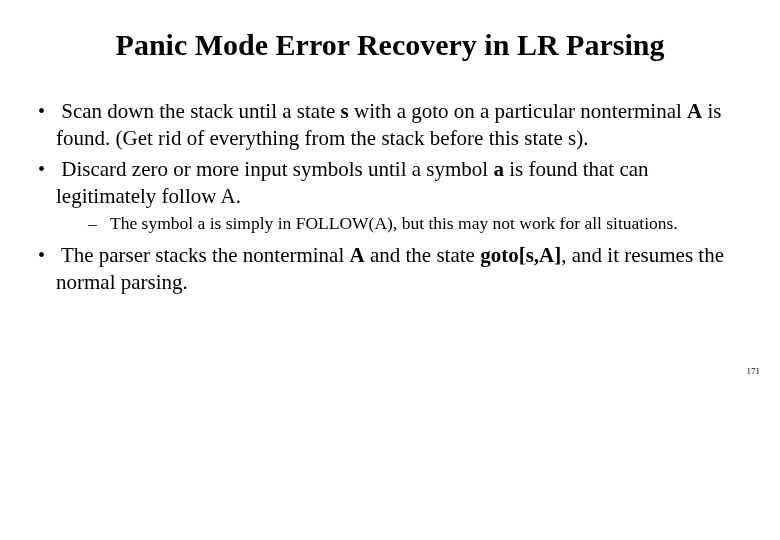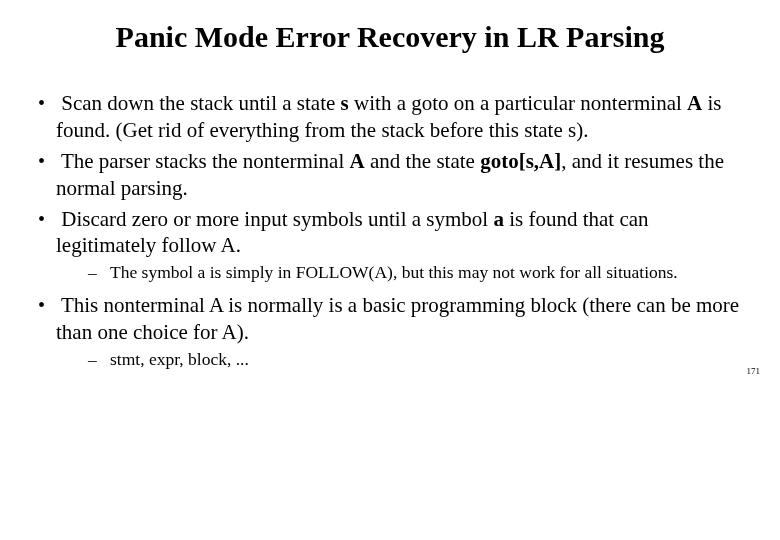--- a/index.html
+++ b/index.html
@@ -9,21 +9,21 @@
     height: 540px;
     background: #ffffff;
     font-family: 'Times New Roman', Times, serif;
     color: #000000;
     overflow: hidden;
   }
   .slide {
     box-sizing: border-box;
     width: 780px;
     height: 388px;
-    padding: 20px 28px 20px 28px;
+    padding: 28px 28px 20px 28px;
     position: relative;
   }
   .title {
     font-size: 30px;
     font-weight: bold;
     text-align: center;
     margin-bottom: 36px;
   }
   ul.level1 {
     list-style: none;
@@ -75,30 +75,24 @@
 <body>
 
 <div class="slide">
   <div class="title">Panic Mode Error Recovery in LR Parsing</div>
 
   <ul class="level1">
     <li>
       <span>Scan down the stack until a state </span><span class="b">s</span><span> with a goto on a particular nonterminal </span><span class="b">A</span><span> is found. (Get rid of everything from the stack before this state s).</span>
     </li>
     <li>
-      <span>The parser stacks the nonterminal </span><span class="b">A</span><span> and  the state </span><span class="b">goto[s,A]</span><span>, and it resumes the normal parsing.</span>
-    </li>
-    <li>
       <span>Discard zero or more input symbols until a symbol </span><span class="b">a</span><span> is found that can legitimately follow A.</span>
       <ul class="level2">
         <li><span>The symbol a is simply in FOLLOW(A), but this may not work for all situations.</span></li>
       </ul>
     </li>
     <li>
-      <span>This nonterminal A is normally is a basic programming block (there can be more than one choice for A).</span>
-      <ul class="level2">
-        <li><span>stmt, expr, block, ...</span></li>
-      </ul>
+      <span>The parser stacks the nonterminal </span><span class="b">A</span><span> and  the state </span><span class="b">goto[s,A]</span><span>, and it resumes the normal parsing.</span>
     </li>
   </ul>
 
   <div class="page-num">171</div>
 </div>
 
 </body></html>

